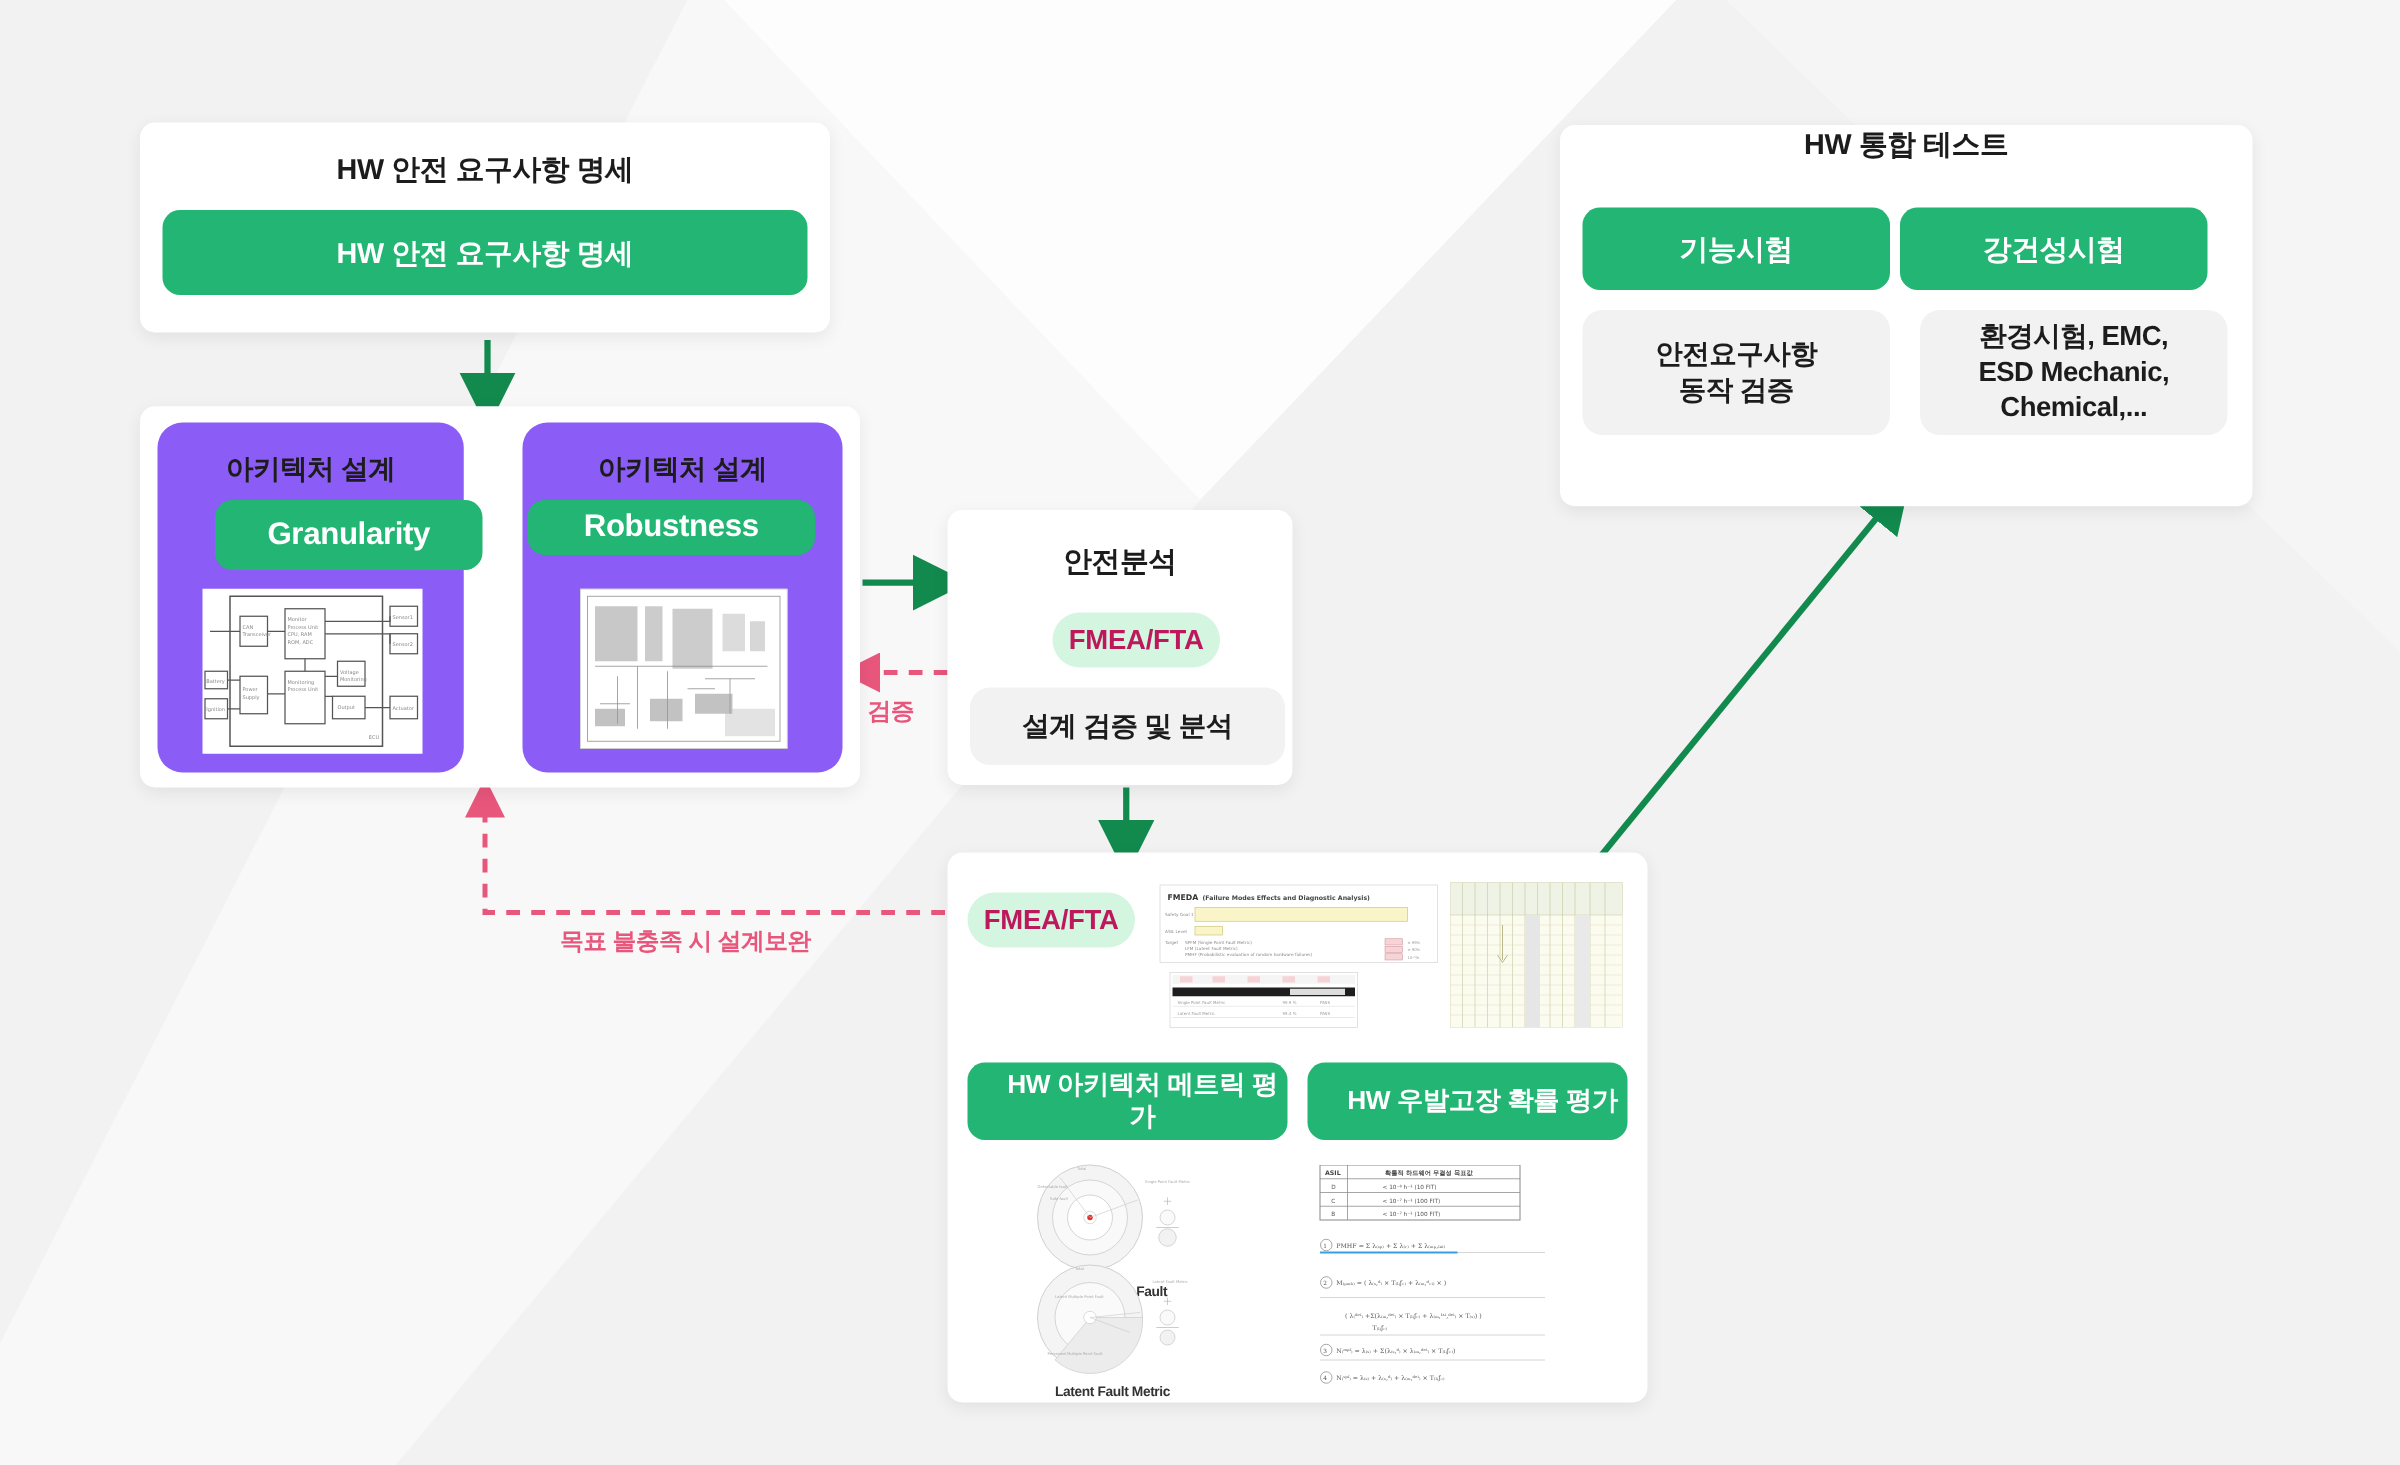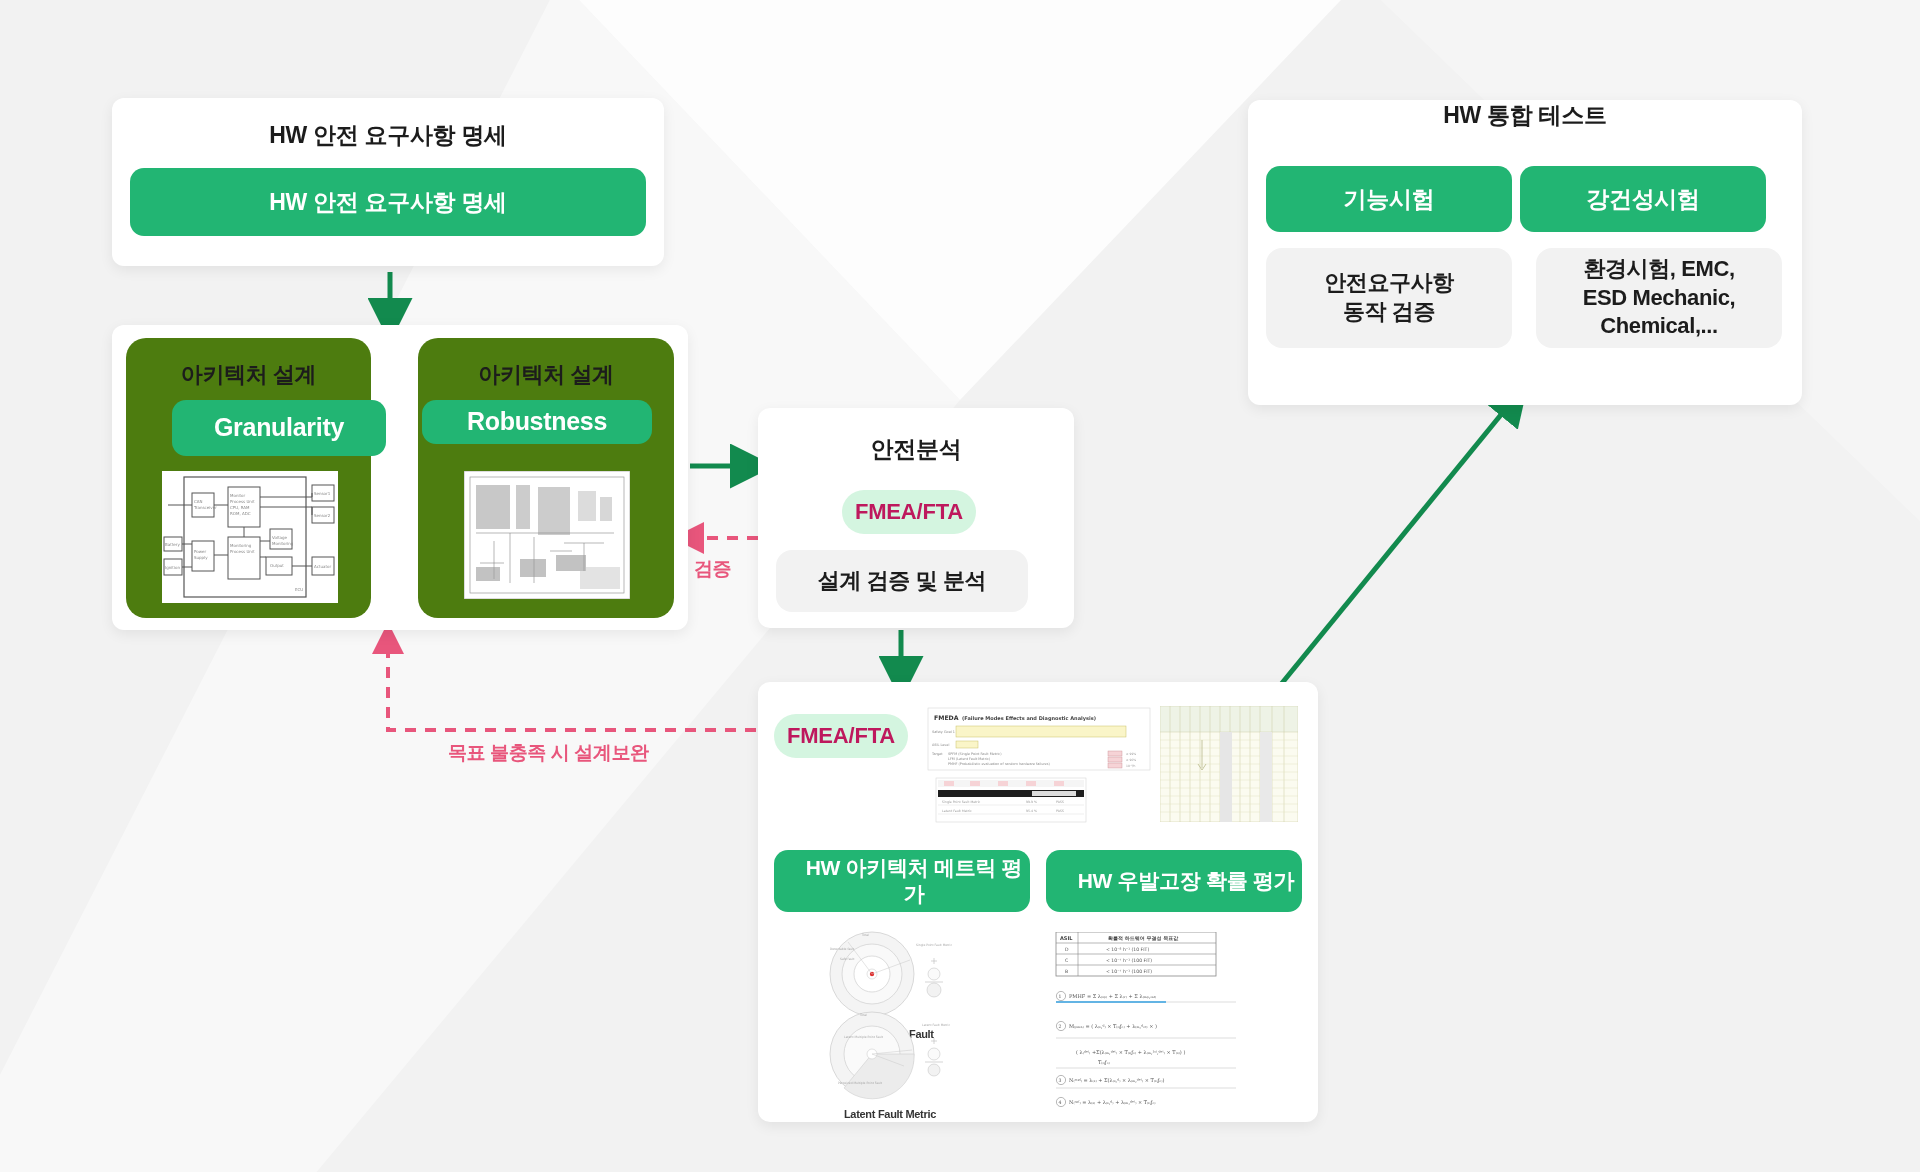--- a/index.html
+++ b/index.html
@@ -56,21 +56,21 @@
   .pill-lightgreen {
     background: #d4f5e0;
     color: #be185d;
     border-radius: 22px;
     display: flex; align-items: center; justify-content: center;
     font-size: 22px; font-weight: bold;
     letter-spacing: -0.2px;
   }
   .subcard {
     position: absolute;
-    background: #4d7c0f;
+    background: #8b5cf6;
     border-radius: 20px;
   }
 
   
   #card-spec { left: 112px; top: 98px; width: 552px; height: 168px; }
   #card-spec .card-title { margin-top: 22px; }
   #card-spec .pill-green { position: absolute; left: 18px; top: 70px; width: 516px; height: 68px; }
 
   
   #card-arch { left: 112px; top: 325px; width: 576px; height: 305px; }
@@ -78,21 +78,21 @@
   #sub-rob  { left: 306px; top: 13px; width: 256px; height: 280px; }
   .sub-title {
     text-align: center; font-size: 22px; font-weight: bold;
     color: #1c1c1c; margin-top: 22px; letter-spacing: -0.4px;
   }
   #sub-gran .pill-green { position: absolute; left: 0px; top: 62px; width: 214px; height: 56px; font-size: 25px; margin-left: 46px; }
   #sub-rob  .pill-green { position: absolute; left: 4px; top: 62px; width: 230px; height: 44px; font-size: 25px; }
   .thumb { position: absolute; background:#fff; }
 
   
-  #card-safety { left: 758px; top: 408px; width: 316px; height: 220px; }
+  #card-safety { left: 758px; top: 408px; width: 276px; height: 220px; }
   #card-safety .card-title { margin-top: 26px; }
   #card-safety .pill-lightgreen { position: absolute; left: 84px; top: 82px; width: 134px; height: 44px; }
   #card-safety .pill-grey { position: absolute; left: 18px; top: 142px; width: 252px; height: 62px; }
 
   
   #card-test { left: 1248px; top: 100px; width: 554px; height: 305px; }
   #card-test .card-title { }
   #card-test .pill-green { position: absolute; width: 246px; height: 66px; top: 66px; }
   #card-test .g1 { left: 18px; }
   #card-test .g2 { left: 272px; }

